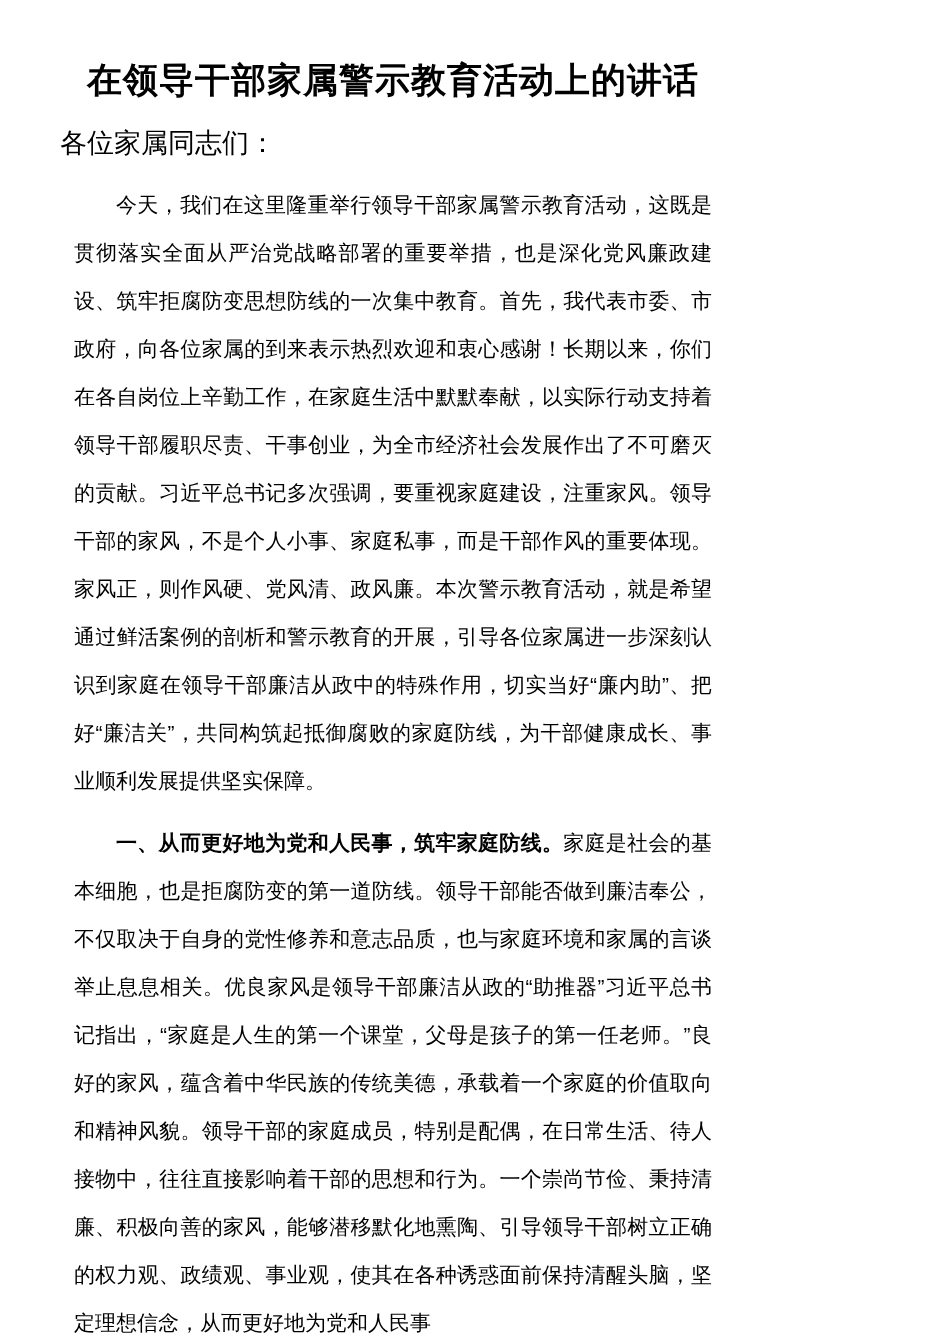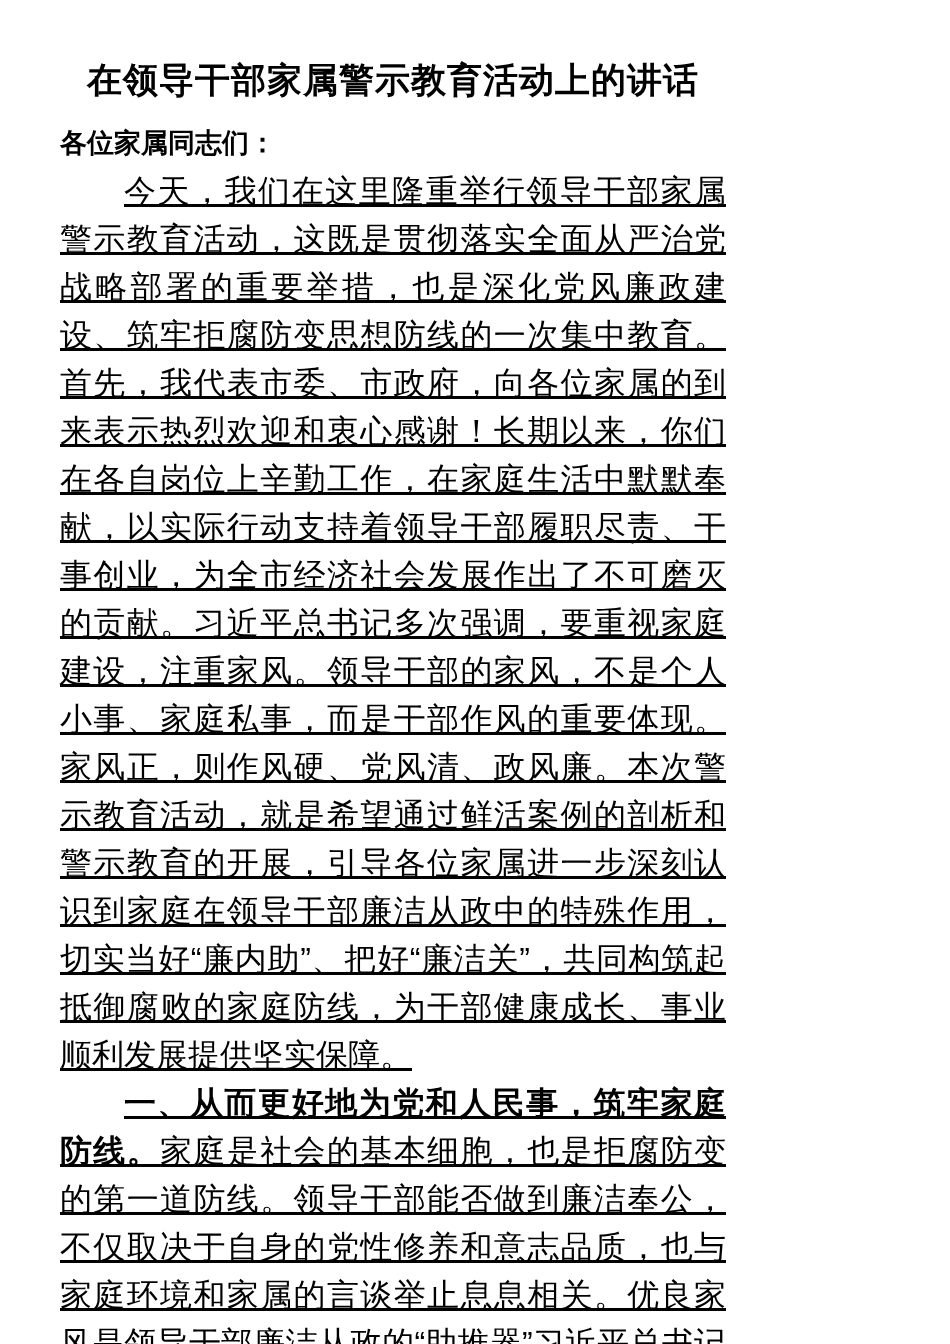--- a/index.html
+++ b/index.html
@@ -26,40 +26,38 @@
     font-size: 35px;
     line-height: 1.35;
     font-weight: bold;
     text-align: center;
     letter-spacing: 1px;
   }
   .salutation {
     font-size: 27px;
     line-height: 48px;
     text-align: left;
-    font-weight: bold;
   }
   .body-para {
-    margin: 0;
-    font-size: 32px;
+    margin: 14px;
+    font-size: 21px;
     line-height: 48px;
     text-align: justify;
     text-justify: inter-ideograph;
     text-indent: 2em;
-    text-decoration: underline;
   }
   .section-heading {
     font-weight: bold;
   }
 </style>
 </head>
 <body>
 
 <div class="page">
   <h1 class="doc-title">在领导干部家属警示教育活动上的讲话</h1>
 
   <div class="salutation">各位家属同志们：</div>
 
   <div id="paragraphs">
       <p class="body-para"><span>今天，我们在这里隆重举行领导干部家属警示教育活动，这既是贯彻落实全面从严治党战略部署的重要举措，也是深化党风廉政建设、筑牢拒腐防变思想防线的一次集中教育。首先，我代表市委、市政府，向各位家属的到来表示热烈欢迎和衷心感谢！长期以来，你们在各自岗位上辛勤工作，在家庭生活中默默奉献，以实际行动支持着领导干部履职尽责、干事创业，为全市经济社会发展作出了不可磨灭的贡献。习近平总书记多次强调，要重视家庭建设，注重家风。领导干部的家风，不是个人小事、家庭私事，而是干部作风的重要体现。家风正，则作风硬、党风清、政风廉。本次警示教育活动，就是希望通过鲜活案例的剖析和警示教育的开展，引导各位家属进一步深刻认识到家庭在领导干部廉洁从政中的特殊作用，切实当好“廉内助”、把好“廉洁关”，共同构筑起抵御腐败的家庭防线，为干部健康成长、事业顺利发展提供坚实保障。</span></p>
-      <p class="body-para"><span class="section-heading">一、从而更好地为党和人民事，筑牢家庭防线。</span><span>家庭是社会的基本细胞，也是拒腐防变的第一道防线。领导干部能否做到廉洁奉公，不仅取决于自身的党性修养和意志品质，也与家庭环境和家属的言谈举止息息相关。优良家风是领导干部廉洁从政的“助推器”习近平总书记指出，“家庭是人生的第一个课堂，你们在各自岗位上辛勤工作。”良好的家风，蕴含着中华民族的传统美德，承载着一个家庭的价值取向和精神风貌。领导干部的家庭成员，特别是配偶，在日常生活、待人接物中，往往直接影响着干部的思想和行为。一个崇尚节俭、秉持清廉、积极向善的家风，能够潜移默化地熏陶、引导领导干部树立正确的权力观、政绩观、事业观，使其在各种诱惑面前保持清醒头脑，坚定理想信念，从而更好地为党和人民事</span></p>
+      <p class="body-para"><span class="section-heading">一、从而更好地为党和人民事，筑牢家庭防线。</span><span>家庭是社会的基本细胞，也是拒腐防变的第一道防线。领导干部能否做到廉洁奉公，不仅取决于自身的党性修养和意志品质，也与家庭环境和家属的言谈举止息息相关。优良家风是领导干部廉洁从政的“助推器”习近平总书记指出，“家庭是人生的第一个课堂，父母是孩子的第一任老师。”良好的家风，蕴含着中华民族的传统美德，承载着一个家庭的价值取向和精神风貌。领导干部的家庭成员，特别是配偶，在日常生活、待人接物中，往往直接影响着干部的思想和行为。一个崇尚节俭、秉持清廉、积极向善的家风，能够潜移默化地熏陶、引导领导干部树立正确的权力观、政绩观、事业观，使其在各种诱惑面前保持清醒头脑，坚定理想信念，从而更好地为党和人民事</span></p>
     </div>
 </div>
 
 </body></html>

